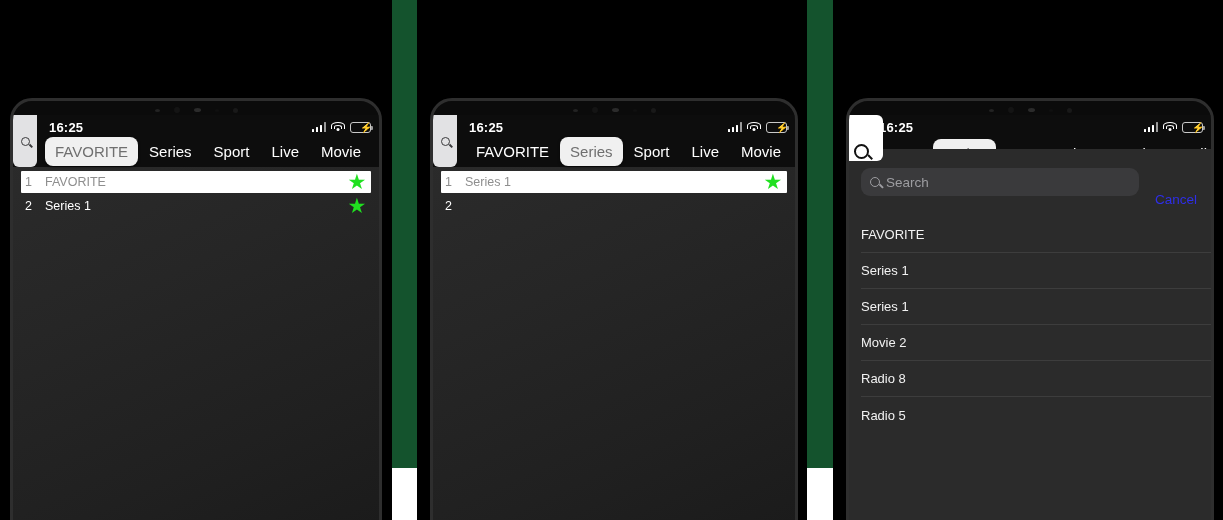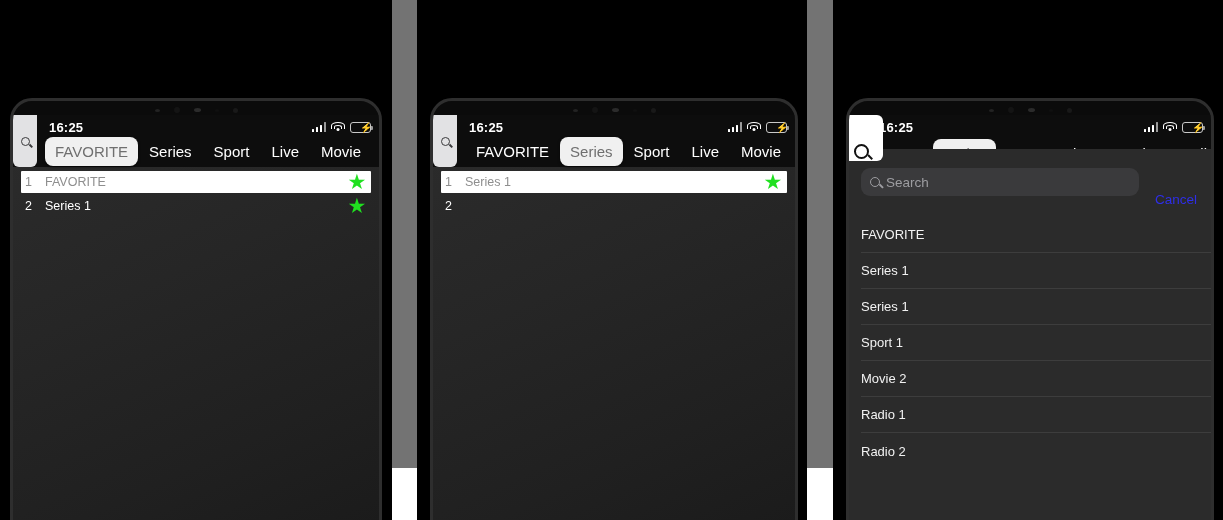--- a/index.html
+++ b/index.html
@@ -1,19 +1,19 @@
 <!DOCTYPE html>
 <html><head>
 <meta charset="utf-8">
 <style>
   * { margin:0; padding:0; box-sizing:border-box; }
   html,body { width:1223px; height:520px; background:#ffffff; overflow:hidden; }
   body { font-family:"Liberation Sans", sans-serif; }
 
-  .strip { position:relative; width:1223px; height:468px; background:#737373; }
+  .strip { position:relative; width:1223px; height:468px; background:#14532d; }
 
   
   .panel { position:absolute; top:0; height:520px; background:#000000; overflow:hidden; }
   #panel-1 { left:0px;   width:392px; }
   #panel-2 { left:417px; width:390px; }
   #panel-3 { left:833px; width:390px; }
 
   
   .device {
     position:absolute; background:#0b0b0b;
@@ -319,23 +319,22 @@
             <div class="search-field">
               <span class="sf-mag"></span>
               <span class="sf-ph">Search</span>
             </div>
             <span class="cancel">Cancel</span>
           </div>
           <div class="res-list">
             <div class="res-item first">FAVORITE</div>
             <div class="res-item">Series 1</div>
             <div class="res-item">Series 1</div>
-            <div class="res-item">Sport 1</div>
             <div class="res-item">Movie 2</div>
-            <div class="res-item">Radio 1</div>
-            <div class="res-item">Radio 2</div>
+            <div class="res-item">Radio 8</div>
+            <div class="res-item">Radio 5</div>
           </div>
         </div>
       </div>
     </div>
   </div>
 
 </div>
 
 </body></html>

